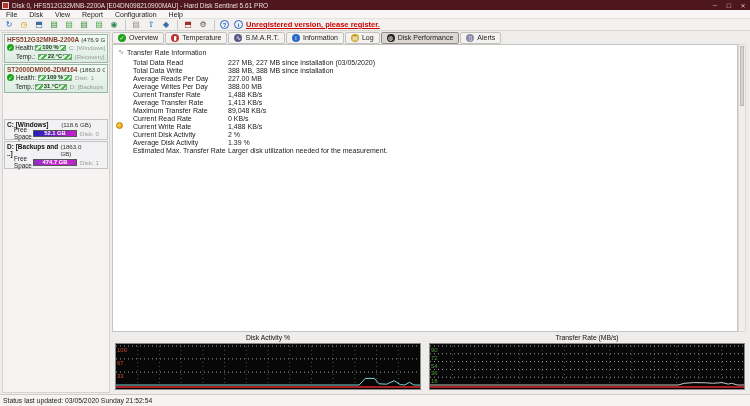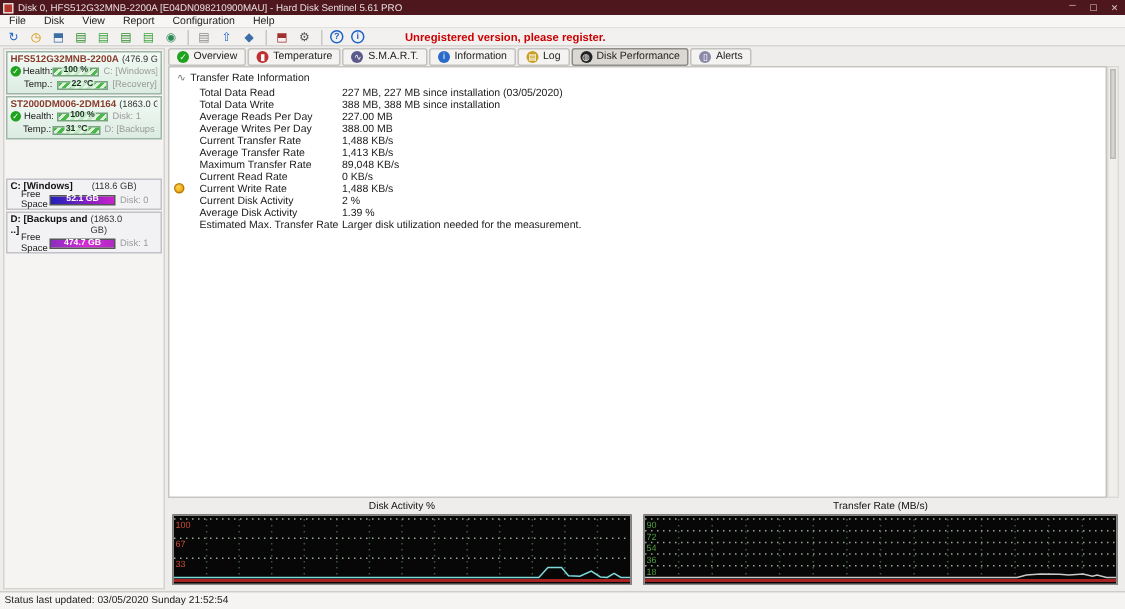--- a/index.html
+++ b/index.html
@@ -22,21 +22,21 @@
   #menubar { position:absolute; left:0; top:10px; width:750px; height:9px;
     background:#f7f6f4; border-bottom:1px solid #e3e1de; display:flex; align-items:center; }
   #menubar span { padding:0 6px; font-size:7px; color:#222; }
   
   #toolbar { position:absolute; left:0; top:19px; width:750px; height:12px;
     background:#f3f1ef; border-bottom:1px solid #d8d6d3; display:flex; align-items:center; padding-left:2px; }
   .tbico { width:14px; height:11px; display:inline-flex; align-items:center; justify-content:center;
     font-size:8px; margin-right:1px; border:1px solid transparent; }
   .tbico.circ { font-size:6px; border-radius:50%; width:9px; height:9px; border:1px solid currentColor; margin:0 3px 0 2px; font-weight:bold; }
   .tbsep { width:1px; height:10px; background:#c9c7c4; margin:0 3px; }
-  #unreg { color:#cc0000; font-weight:bold; font-size:7.5px; margin-left:24px; cursor:pointer; }
+  #unreg { color:#cc0000; font-weight:bold; text-decoration:underline; font-size:7.5px; margin-left:0; cursor:pointer; }
   
   #sidebar { position:absolute; left:2px; top:32px; width:108px; height:361px;
     background:#f5f4f2; border:1px solid #d5d3d0; padding:1px; overflow:hidden; }
   .diskpanel { background:linear-gradient(180deg,#f2faf5,#dcece2); border:1px solid #9db5a6;
     margin-bottom:1px; padding:1px 2px; }
   .diskhead { display:flex; white-space:nowrap; overflow:hidden; }
   .diskname { font-weight:bold; color:#8a3c2c; font-size:6.5px; }
   .diskcap { color:#333; font-size:6.2px; margin-left:2px; }
   .diskrow { display:flex; align-items:center; height:9px; }
   .chkcol { width:9px; }

